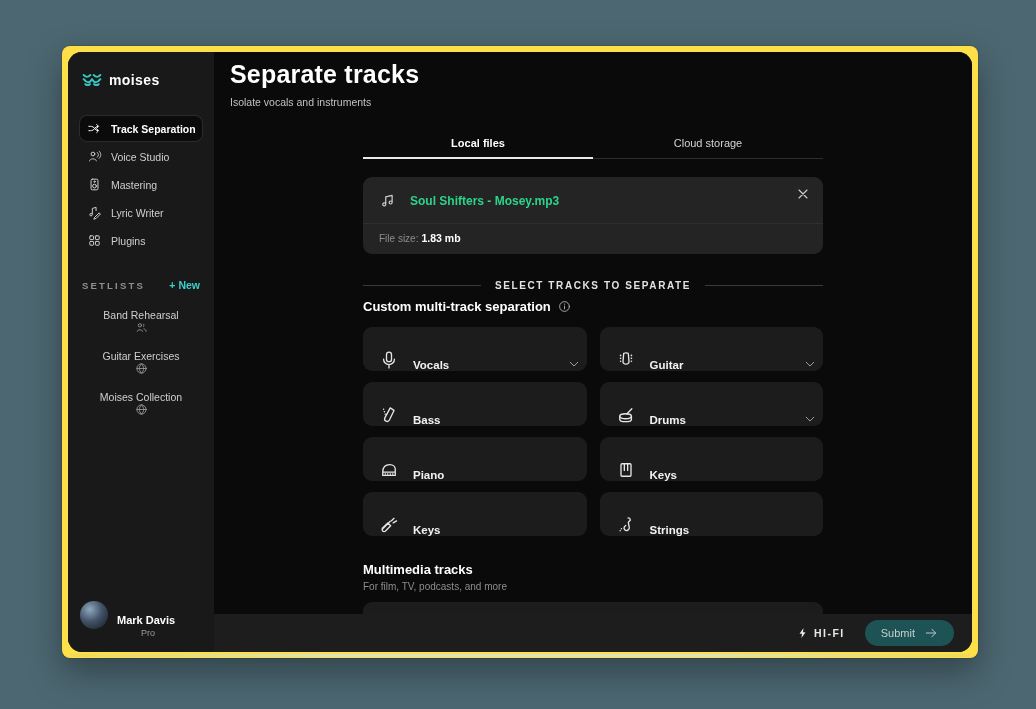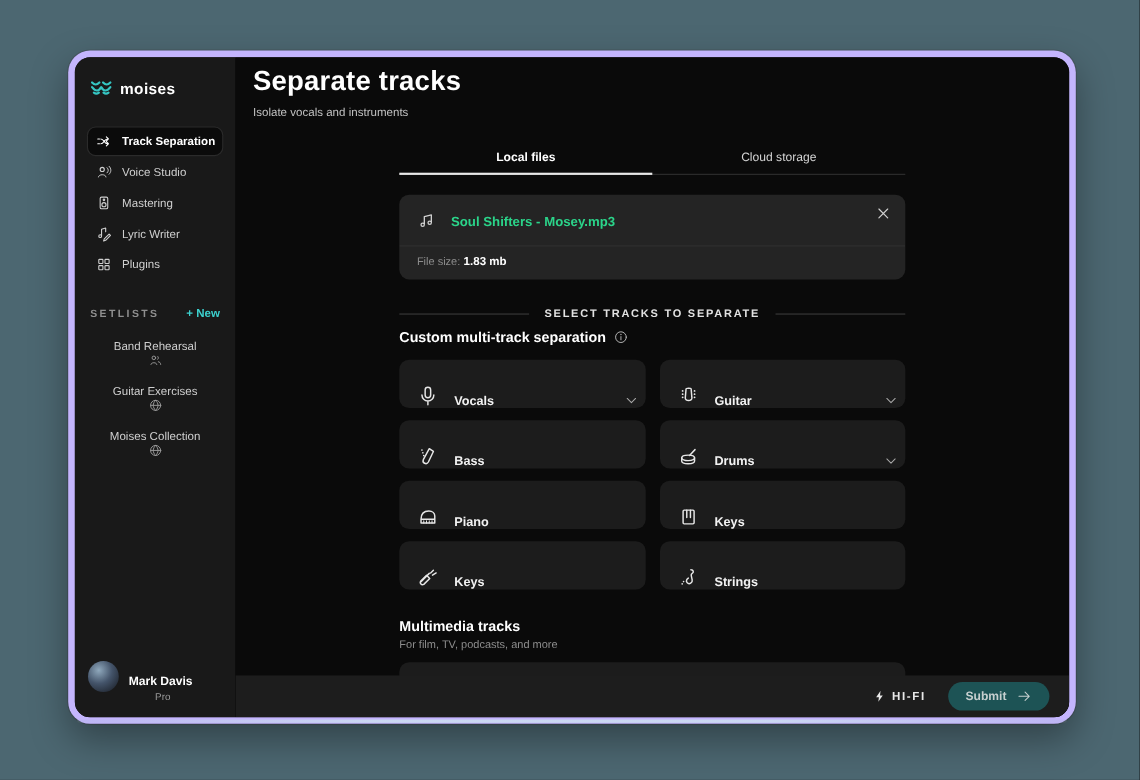--- a/index.html
+++ b/index.html
@@ -6,21 +6,21 @@
   html,body { width:1036px; height:709px; }
   body {
     background:#4c6771;
     font-family:"Liberation Sans", sans-serif;
     position:relative;
     overflow:hidden;
     -webkit-font-smoothing:antialiased;
   }
   .device{
     position:absolute; left:62px; top:46px; width:916px; height:612px;
-    background:#c4b5fd; border-radius:20px; padding:6px;
+    background:#fde047; border-radius:8px; padding:6px;
     box-shadow:0 14px 34px rgba(0,0,0,.35), 0 0 0 1px rgba(70,80,88,.6);
   }
   .device::after{
     content:""; position:absolute; left:8px; right:8px; bottom:1px; height:3px;
     background:linear-gradient(90deg, rgba(150,180,195,.15), rgba(205,228,238,.75) 30%, rgba(205,228,238,.75) 70%, rgba(150,180,195,.15));
     border-radius:0 0 14px 14px;
   }
   .screen{
     width:100%; height:100%; border-radius:14px; overflow:hidden;
     display:flex; background:#0a0a0a;
@@ -114,21 +114,21 @@
   
   .footerbar{
     position:absolute; left:0; right:0; bottom:0; height:38px; background:#1d1d1d;
     display:flex; align-items:center; justify-content:flex-end; gap:20px; padding-right:18px;
   }
   .hifi{ display:flex; align-items:center; gap:5px; color:#e8e8e8; cursor:pointer; }
   .hifi svg{ width:12px; height:12px; }
   .hifi .hifi-text{ font-size:10.5px; font-weight:bold; letter-spacing:1.5px; }
   .submit-btn{
     background:#1d5355; border:none; border-radius:15px; height:26px; padding:0 16px;
-    display:flex; align-items:center; gap:9px; color:#c6cfcf; font-size:11px; font-weight:bold;
+    display:flex; align-items:center; gap:9px; color:#c6cfcf; font-size:11px; font-weight:normal;
     font-family:"Liberation Sans", sans-serif; cursor:pointer;
   }
   .submit-btn svg{ width:14px; height:14px; }
   svg{ fill:none; stroke:currentColor; stroke-width:1.6; stroke-linecap:round; stroke-linejoin:round; }
   svg .fill{ fill:currentColor; stroke:none; }
 </style>
 </head>
 <body>
 
 <div class="device">

